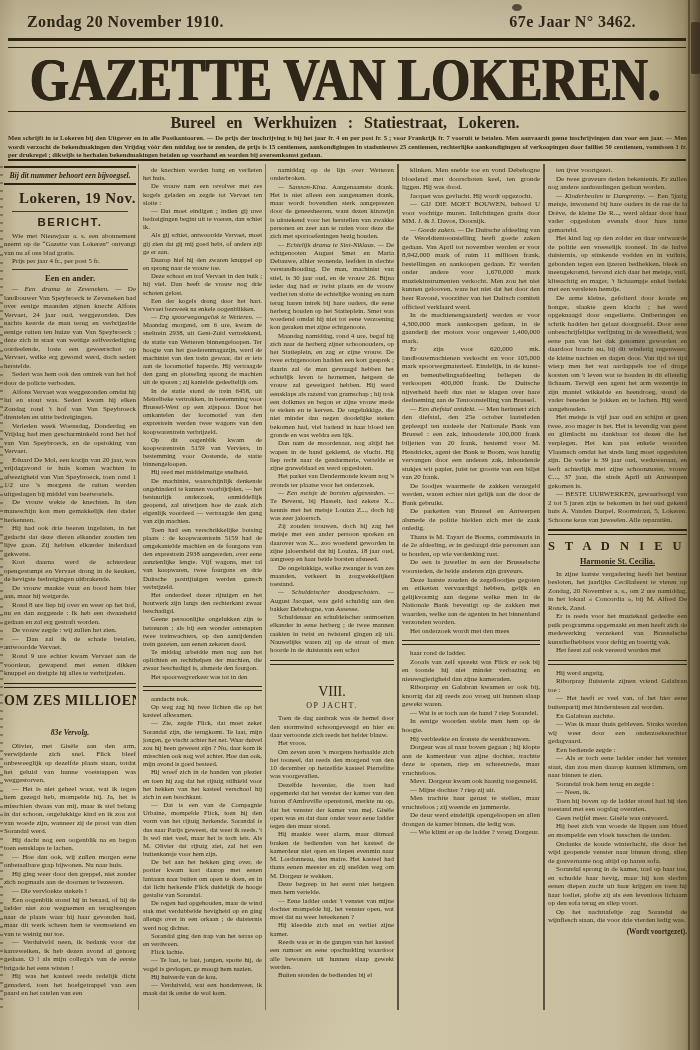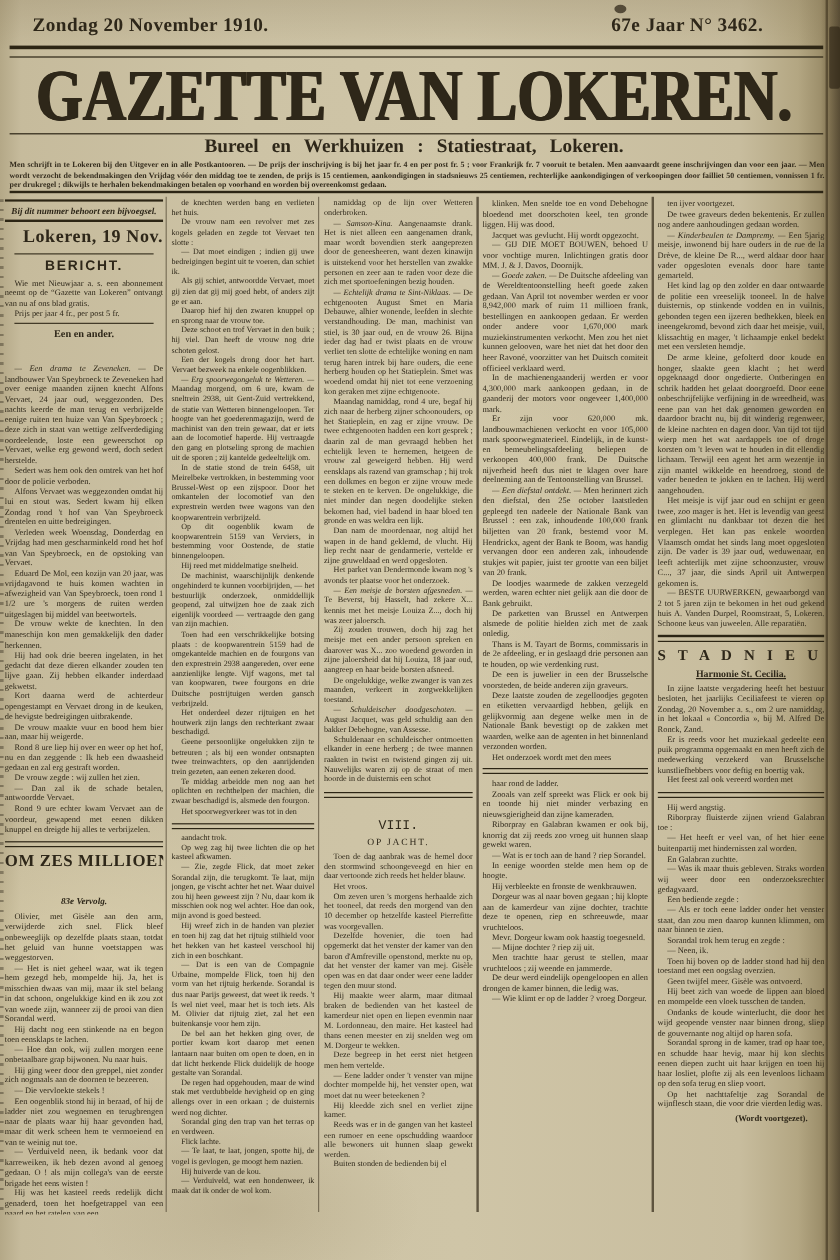--- a/index.html
+++ b/index.html
@@ -50,31 +50,31 @@
   .vd1{left:138px;}.vd2{left:265px;}.vd3{left:397px;width:2px;background:rgba(48,38,22,.7);}
   .vd4{left:543px;width:2px;background:rgba(48,38,22,.7);}
   .col p{margin:0;text-indent:8px;}
   .lead{font-style:italic;}
   .notice{border-top:2px solid #2c2514;border-bottom:2px solid #2c2514;padding:3px 1px;margin:0 0 4px;
     text-align:center;font-style:italic;font-weight:bold;font-size:7.6px;}
   .dateline{font-size:15px;font-weight:bold;text-align:right;letter-spacing:.5px;margin:1px 0 3px;}
   .rule{border:0;border-top:1px solid rgba(44,37,20,.85);margin:3px 8px;}
   .h-bericht{font-family:"Liberation Sans","DejaVu Sans",sans-serif;font-weight:bold;font-size:11.5px;
     letter-spacing:1.5px;text-align:center;margin:3px 0 3px;}
-  .h-center{font-weight:bold;font-size:8.6px;text-align:center;margin:3px 0 20px;}
+  .h-center{font-weight:bold;font-size:8.6px;text-align:center;margin:3px 0 2px;}
   .feuille-rule{height:3px;border-top:1.5px solid #2c2514;border-bottom:1px solid #2c2514;margin:5px 0 4px;}
   .serial-title{font-weight:bold;font-size:14px;text-align:center;white-space:nowrap;
     letter-spacing:.5px;margin:3px 0 2px;}
   .serial-sub{font-weight:bold;font-style:italic;font-size:7.6px;text-align:center;margin:19px 0 5px;}
-  .chap-num{text-align:center;font-size:11px;margin-top:18px;font-family:Liberation Mono, monospace;}
+  .chap-num{text-align:center;font-size:14px;margin-top:18px;}
   .chap-title{text-align:center;font-size:8px;letter-spacing:1.5px;margin:1px 0 4px;}
   .stad-rule{height:3px;border-top:2.5px solid #2c2514;border-bottom:1px solid #2c2514;margin:5px 0 4px;}
   .stad-head{font-weight:bold;font-size:12.5px;letter-spacing:3.5px;text-align:center;margin:2px 0 2px;white-space:nowrap;}
   .sub-u{font-weight:bold;font-size:8.2px;text-align:center;text-decoration:underline;margin:1px 0 3px;}
-  .end-right{text-align:right;font-weight:bold;font-size:7.2px;padding-right:14px;margin-top:3px;}
+  .end-right{text-align:right;font-weight:bold;font-size:7.2px;padding-right:0;margin-top:3px;}
 </style>
 </head>
 <body>
 
 <div class="sheet">
 
   <div class="page-edge"></div>
   <div class="edge-line"></div>
   <div class="corner-mark"></div>
   <div class="smudge-grey"></div>
@@ -117,21 +117,21 @@
       <p>De vrouw maakte vuur en bood hem bier aan, maar hij weigerde.</p>
       <p>Rond 8 ure liep hij over en weer op het hof, nu en dan zeggende : Ik heb een dwaasheid gedaan en zal erg gestraft worden.</p>
       <p>De vrouw zegde : wij zullen het zien.</p>
       <p>— Dan zal ik de schade betalen, antwoordde Vervaet.</p>
       <p>Rond 9 ure echter kwam Vervaet aan de voordeur, gewapend met eenen dikken knuppel en dreigde hij alles te verbrijzelen.</p>
       <div class="feuille-rule"></div>
       <div class="serial-title">OM ZES MILLIOEN.</div>
       <div class="serial-sub">83e Vervolg.</div>
       <p>Olivier, met Gisèle aan den arm, verwijderde zich snel. Flick bleef onbeweeglijk op dezelfde plaats staan, totdat het geluid van hunne voetstappen was weggestorven.</p>
       <p>— Het is niet geheel waar, wat ik tegen hem gezegd heb, mompelde hij. Ja, het is misschien dwaas van mij, maar ik stel belang in dat schoon, ongelukkige kind en ik zou zot van woede zijn, wanneer zij de prooi van dien Sorandal werd.</p>
-      <p>Hij dacht nog een stinkende na en begon toen eensklaps te lachen.</p>
+      <p>Hij dacht nog een oogenblik na en begon toen eensklaps te lachen.</p>
       <p>— Hoe dan ook, wij zullen morgen eene onbetaalbare grap bijwonen. Nu naar huis.</p>
       <p>Hij ging weer door den greppel, niet zonder zich nogmaals aan de doornen te bezeeren.</p>
       <p>— Die vervloekte stekels !</p>
       <p>Een oogenblik stond hij in beraad, of hij de ladder niet zou wegnemen en terugbrengen naar de plaats waar hij haar gevonden had, maar dit werk scheen hem te vermoeiend en van te weinig nut toe.</p>
       <p>— Verduiveld neen, ik bedank voor dat karreweiken, ik heb dezen avond al genoeg gedaan. O ! als mijn collega's van de eerste brigade het eens wisten !</p>
       <p>Hij was het kasteel reeds redelijk dicht genaderd, toen het hoefgetrappel van een paard en het ratelen van een</p>
     </div>
   <div class="col col-2">
       <p>de knechten werden bang en verlieten het huis.</p>
       <p>De vrouw nam een revolver met zes kogels geladen en zegde tot Vervaet ten slotte :</p>

